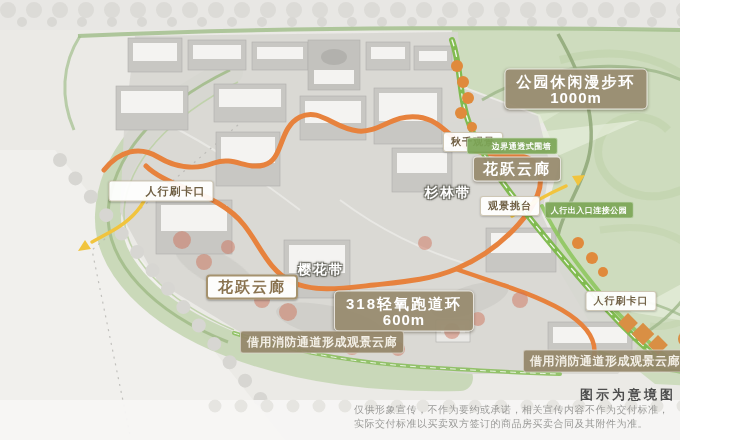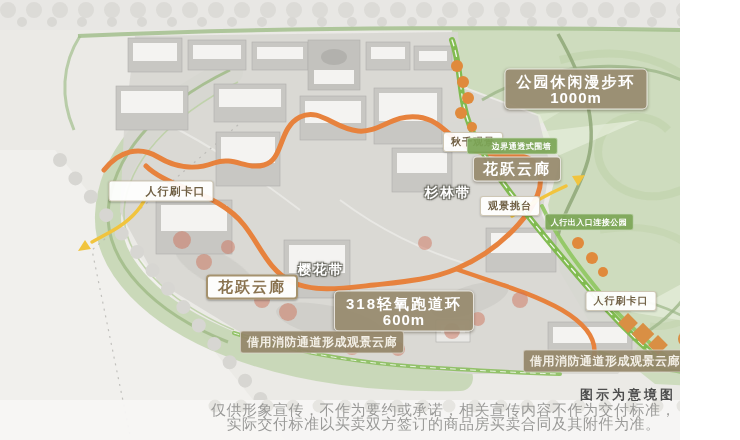--- a/index.html
+++ b/index.html
@@ -17,22 +17,22 @@
     border-radius:3px;border:1px solid rgba(255,255,255,.5);letter-spacing:.5px;}
   .lbl-white{background:rgba(255,255,255,.93);color:#6f5f43;font-size:10px;padding:2px 7px;border-radius:3px;
     border:1px solid rgba(160,145,110,.5);box-shadow:0 1px 2px rgba(0,0,0,.2);letter-spacing:1px;}
   .lbl-green{background:rgba(124,166,86,.93);color:#fff;font-size:8px;padding:2px 5px;border-radius:3px;
     border:1px solid rgba(255,255,255,.4);letter-spacing:.5px;}
   .lbl-stroke{color:#fff;font-size:13.5px;letter-spacing:2px;
     text-shadow:1px 1px 1px #6b6b62,-1px -1px 1px #6b6b62,1px -1px 1px #6b6b62,-1px 1px 1px #6b6b62,0 0 3px #55554e;margin-top:8px;}
   .lbl-whitebox-brown{background:rgba(255,255,254,.95);color:#8a7350;font-size:15px;letter-spacing:2px;
     padding:1px 10px;border:2px solid #a5926e;border-radius:4px;box-shadow:0 1px 2px rgba(0,0,0,.25);}
   .caption{position:absolute;right:4px;top:386px;color:#4d4d4d;font-size:13px;font-weight:bold;letter-spacing:3px;z-index:6;}
-  .disclaimer{position:absolute;right:4px;top:403px;color:#9a9a98;font-size:15px;line-height:13.5px;
-    text-align:center;letter-spacing:.5px;z-index:6;}
+  .disclaimer{position:absolute;right:11px;top:403px;color:#9a9a98;font-size:10px;line-height:13.5px;
+    text-align:left;letter-spacing:.5px;z-index:6;}
 </style>
 </head>
 <body>
 
 <div id="stage">
 
 <svg id="map-svg" width="740" height="440" viewBox="0 0 740 440">
 
   <rect width="740" height="440" fill="#ebeae6"></rect>
 
@@ -189,21 +189,21 @@
 <div class="lbl lbl-white" style="left:473px;top:142px;">秋千观景</div>
 
 <div class="lbl lbl-green" style="left:512px;top:146px;padding-left:24px;">边界通透式围墙</div>
 
 <div class="lbl lbl-brown-solo" style="left:517px;top:169px;">花跃云廊</div>
 
 <div class="lbl lbl-stroke" style="left:448px;top:185px;">杉林带</div>
 
 <div class="lbl lbl-white" style="left:510px;top:206px;">观景挑台</div>
 
-<div class="lbl lbl-green" style="left:589px;top:222px;">人行出入口连接公园</div>
+<div class="lbl lbl-green" style="left:589px;top:210px;">人行出入口连接公园</div>
 
 <div class="lbl lbl-white" style="left:161px;top:191px;font-size:11px;padding-left:36px;">人行刷卡口</div>
 
 <div class="lbl lbl-stroke" style="left:321px;top:262px;">樱花带</div>
 
 <div class="lbl lbl-whitebox-brown" style="left:252px;top:287px;">花跃云廊</div>
 
 <div class="lbl lbl-brown" style="left:404px;top:311px;">
   <span class="t">318轻氧跑道环</span>
   <span class="v">600m</span>

